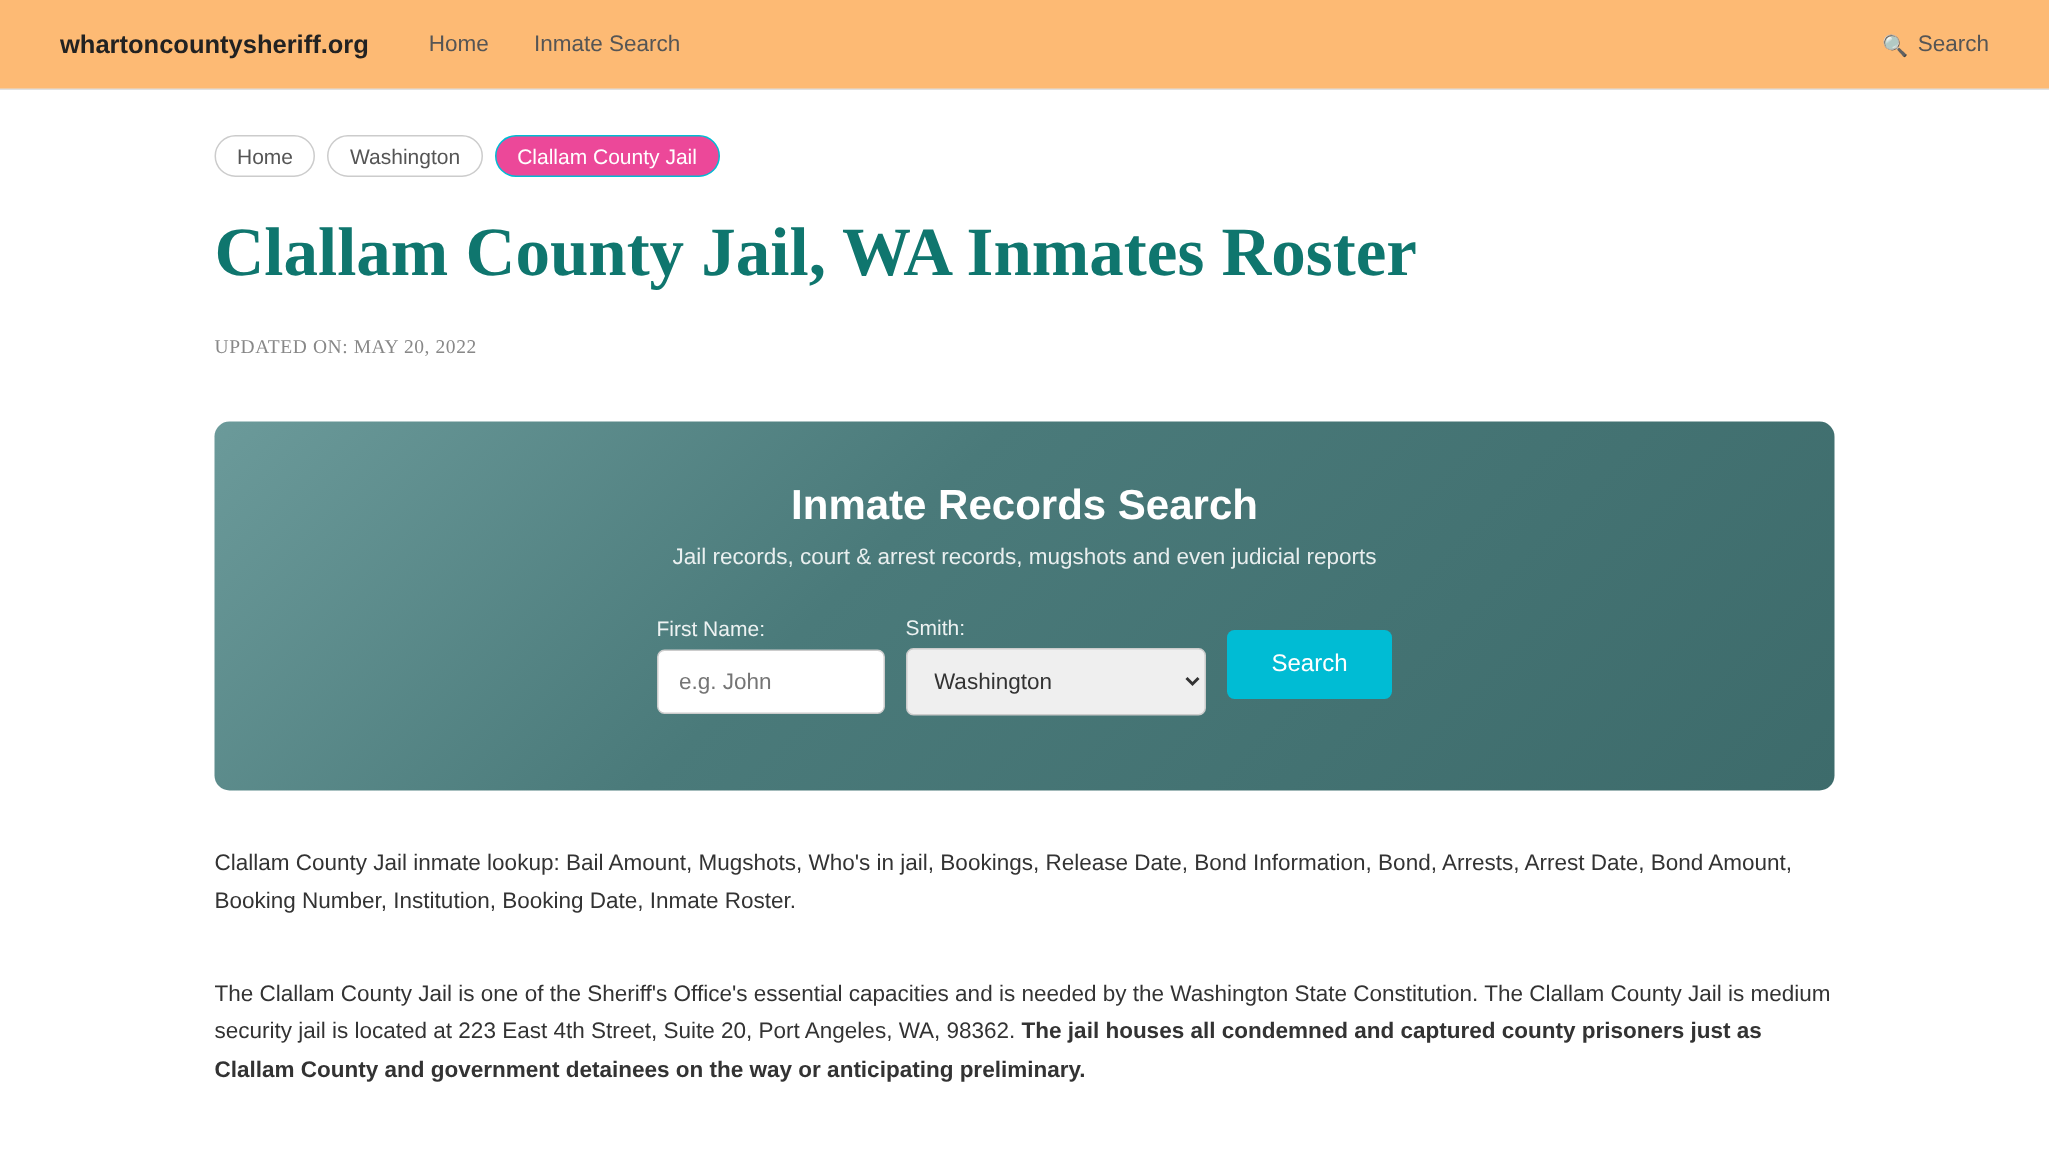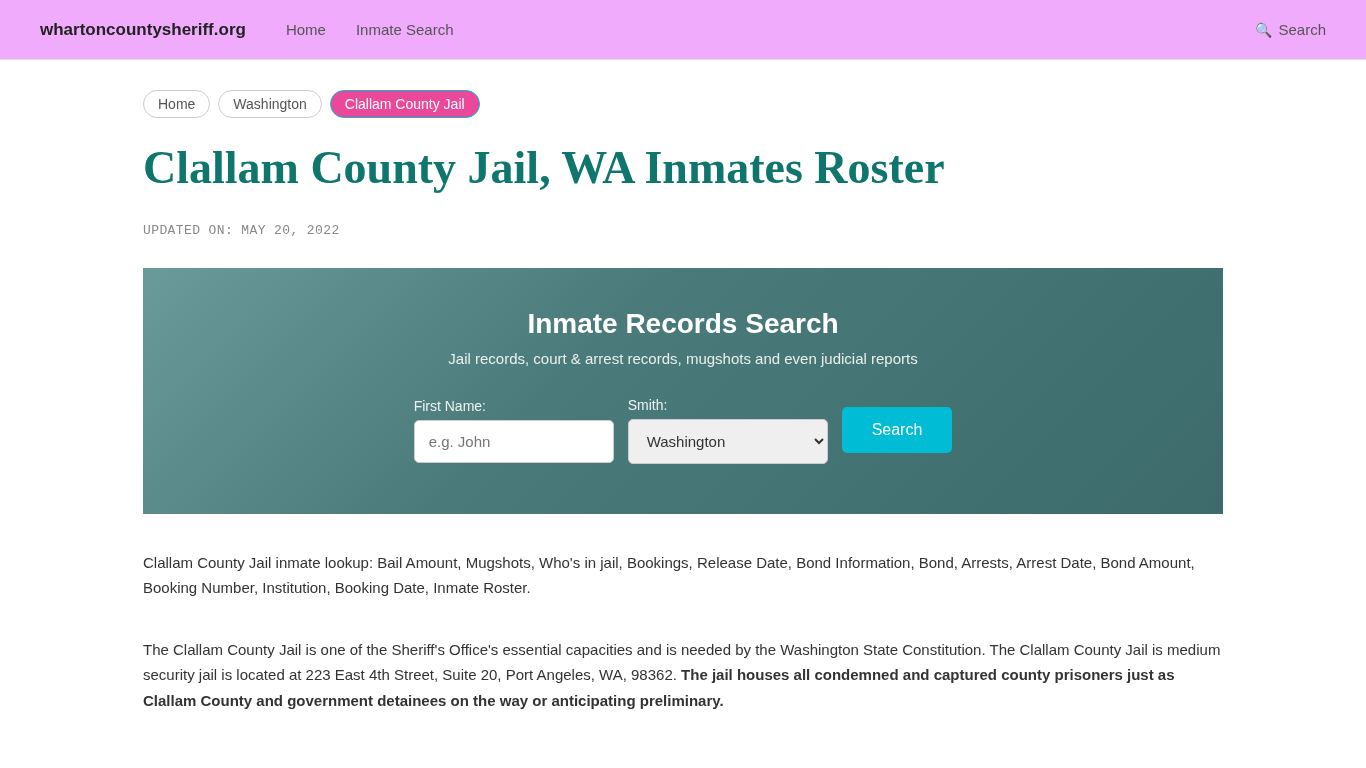--- a/index.html
+++ b/index.html
@@ -1,20 +1,20 @@
 <!DOCTYPE html>
 <html><head>
   <meta charset="utf-8">
   <style>
     * { margin: 0; padding: 0; box-sizing: border-box; }
     body { font-family: Georgia, 'Times New Roman', serif; background: #fff; color: #333; font-size: 16px; }
 
     
     .navbar {
-      background: #f0abfc;
+      background: #fdba74;
       border-bottom: 1px solid #e0e0e0;
       padding: 0 40px;
       height: 60px;
       display: flex;
       align-items: center;
       gap: 40px;
     }
     .navbar-brand {
       font-family: Arial, sans-serif;
       font-size: 17px;
@@ -81,32 +81,32 @@
     
     .page-title {
       font-family: Georgia, serif;
       font-size: 46px;
       font-weight: bold;
       color: #0f766e;
       line-height: 1.15;
       margin-bottom: 28px;
     }
     .updated-on {
-      font-family: Liberation Mono, monospace;
+      font-family: Liberation Serif, serif;
       font-size: 13px;
       color: #888;
       text-transform: uppercase;
       letter-spacing: 0.03em;
-      margin-bottom: 30px;
+      margin-bottom: 42px;
     }
 
     
     .search-card {
       background: linear-gradient(135deg, #6b9a9a 0%, #4a7a7a 40%, #3d6b6b 100%);
-      border-radius: 0;
+      border-radius: 10px;
       padding: 40px 60px 50px;
       margin-bottom: 36px;
       text-align: center;
     }
     .search-card-title {
       font-family: Arial, sans-serif;
       font-size: 28px;
       font-weight: bold;
       color: #fff;
       margin-bottom: 10px;
@@ -134,21 +134,21 @@
       font-size: 14px;
       color: rgba(255,255,255,0.9);
       font-weight: 500;
     }
     .form-input {
       padding: 12px 14px;
       border-radius: 5px;
       border: 1px solid #ccc;
       font-size: 15px;
       color: #aaa;
-      width: 200px;
+      width: 152px;
       outline: none;
       font-family: Arial, sans-serif;
     }
     .form-select {
       padding: 12px 14px;
       border-radius: 5px;
       border: 1px solid #ccc;
       font-size: 15px;
       color: #333;
       width: 200px;

